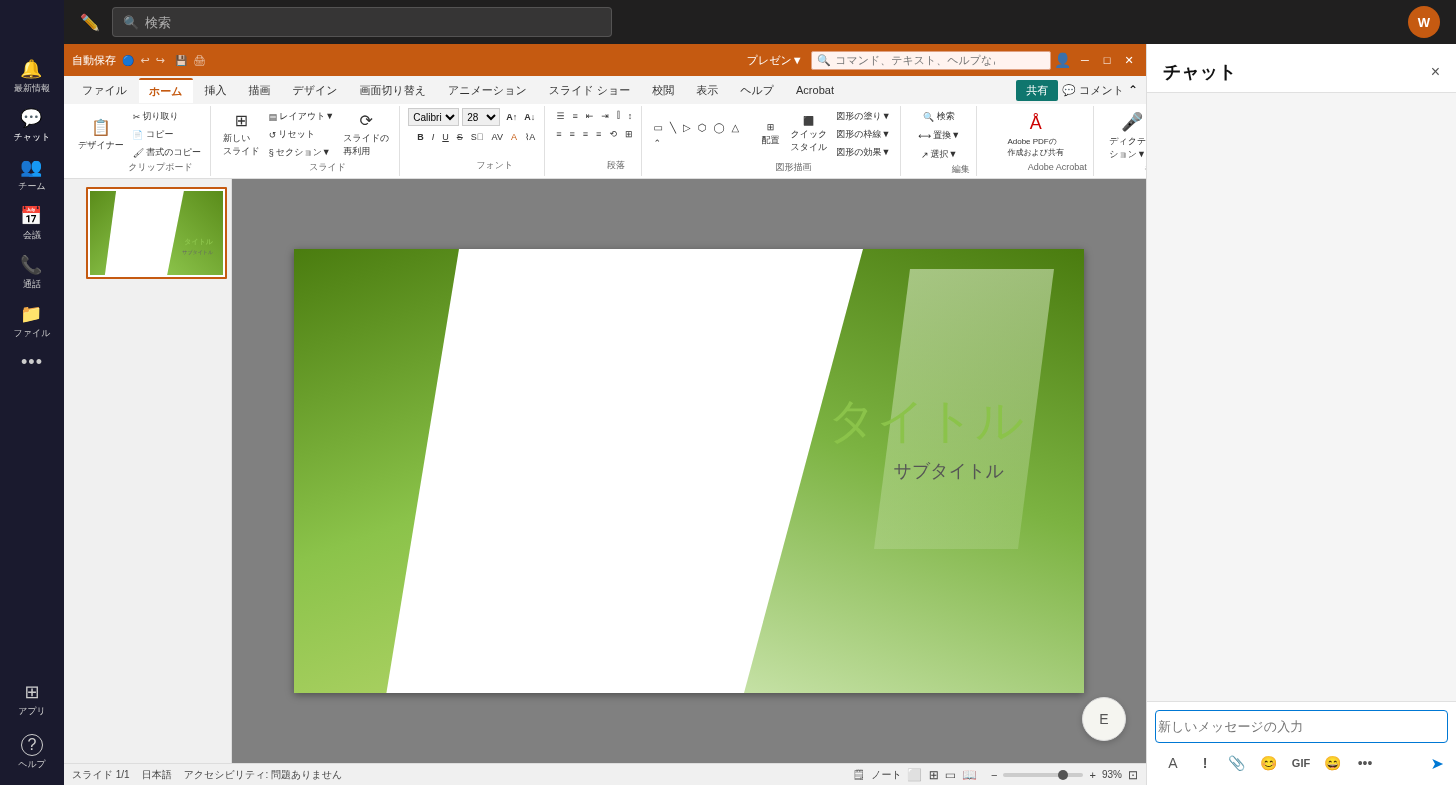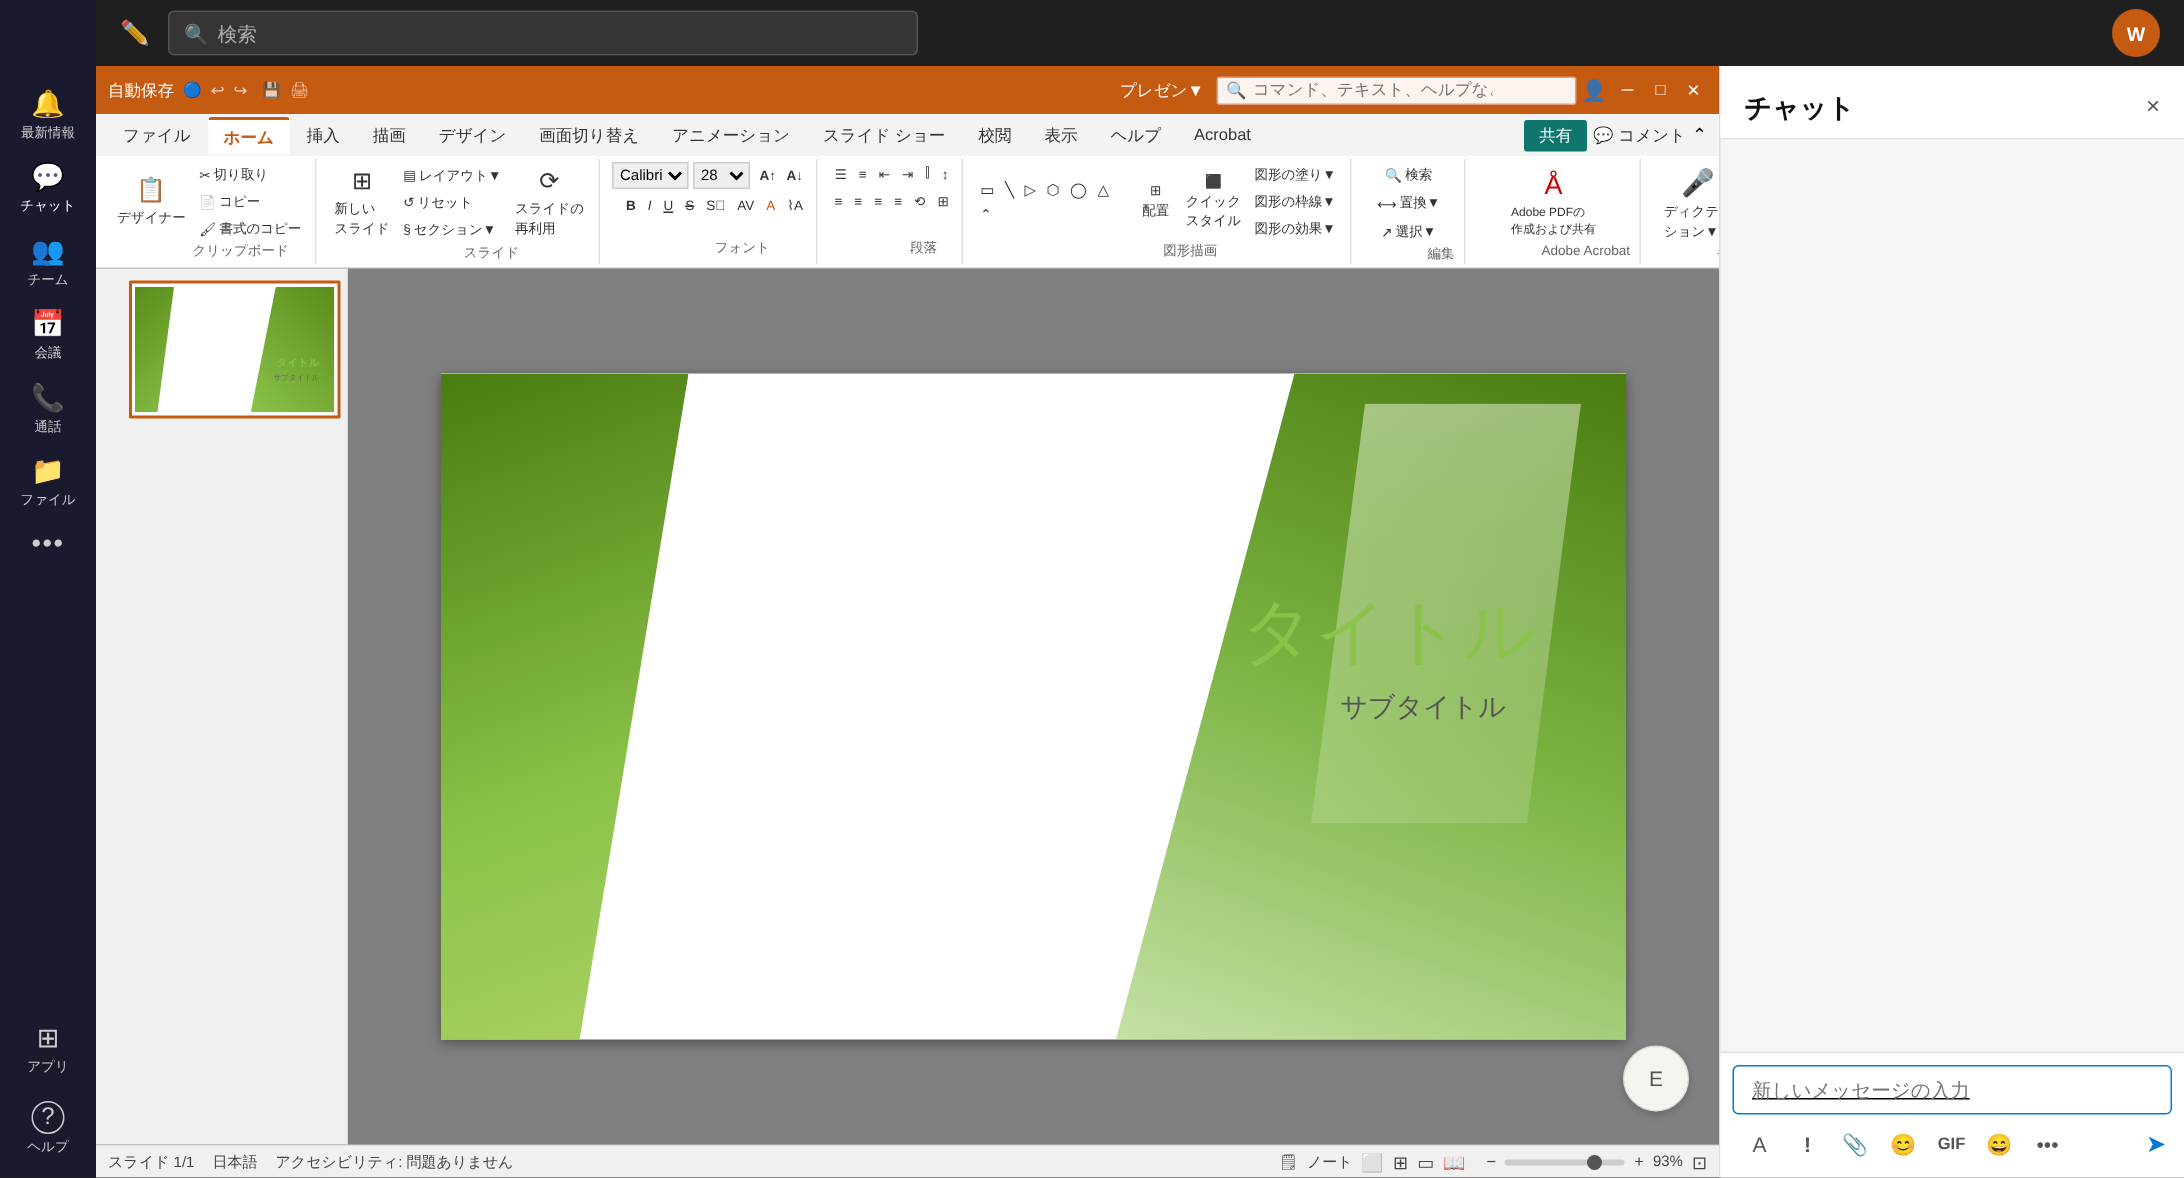--- a/index.html
+++ b/index.html
@@ -387,24 +387,23 @@
       overflow-y: auto;
     }
     .chat-footer {
       padding: 8px;
       background: white;
       border-top: 1px solid #e0e0e0;
     }
     .chat-input-box {
       border: 1.5px solid #0078d4;
       border-radius: 4px;
-      padding: 8px 12px;
-      display: flex;
-      align-items: center;
-      text-decoration: underline;
+      padding: 8px 2px;
+      display: flex;
+      align-items: center;
     }
     .chat-input {
       flex: 1;
       border: none;
       outline: none;
       font-size: 13px;
       color: #333;
       background: transparent;
     }
     .chat-toolbar {

